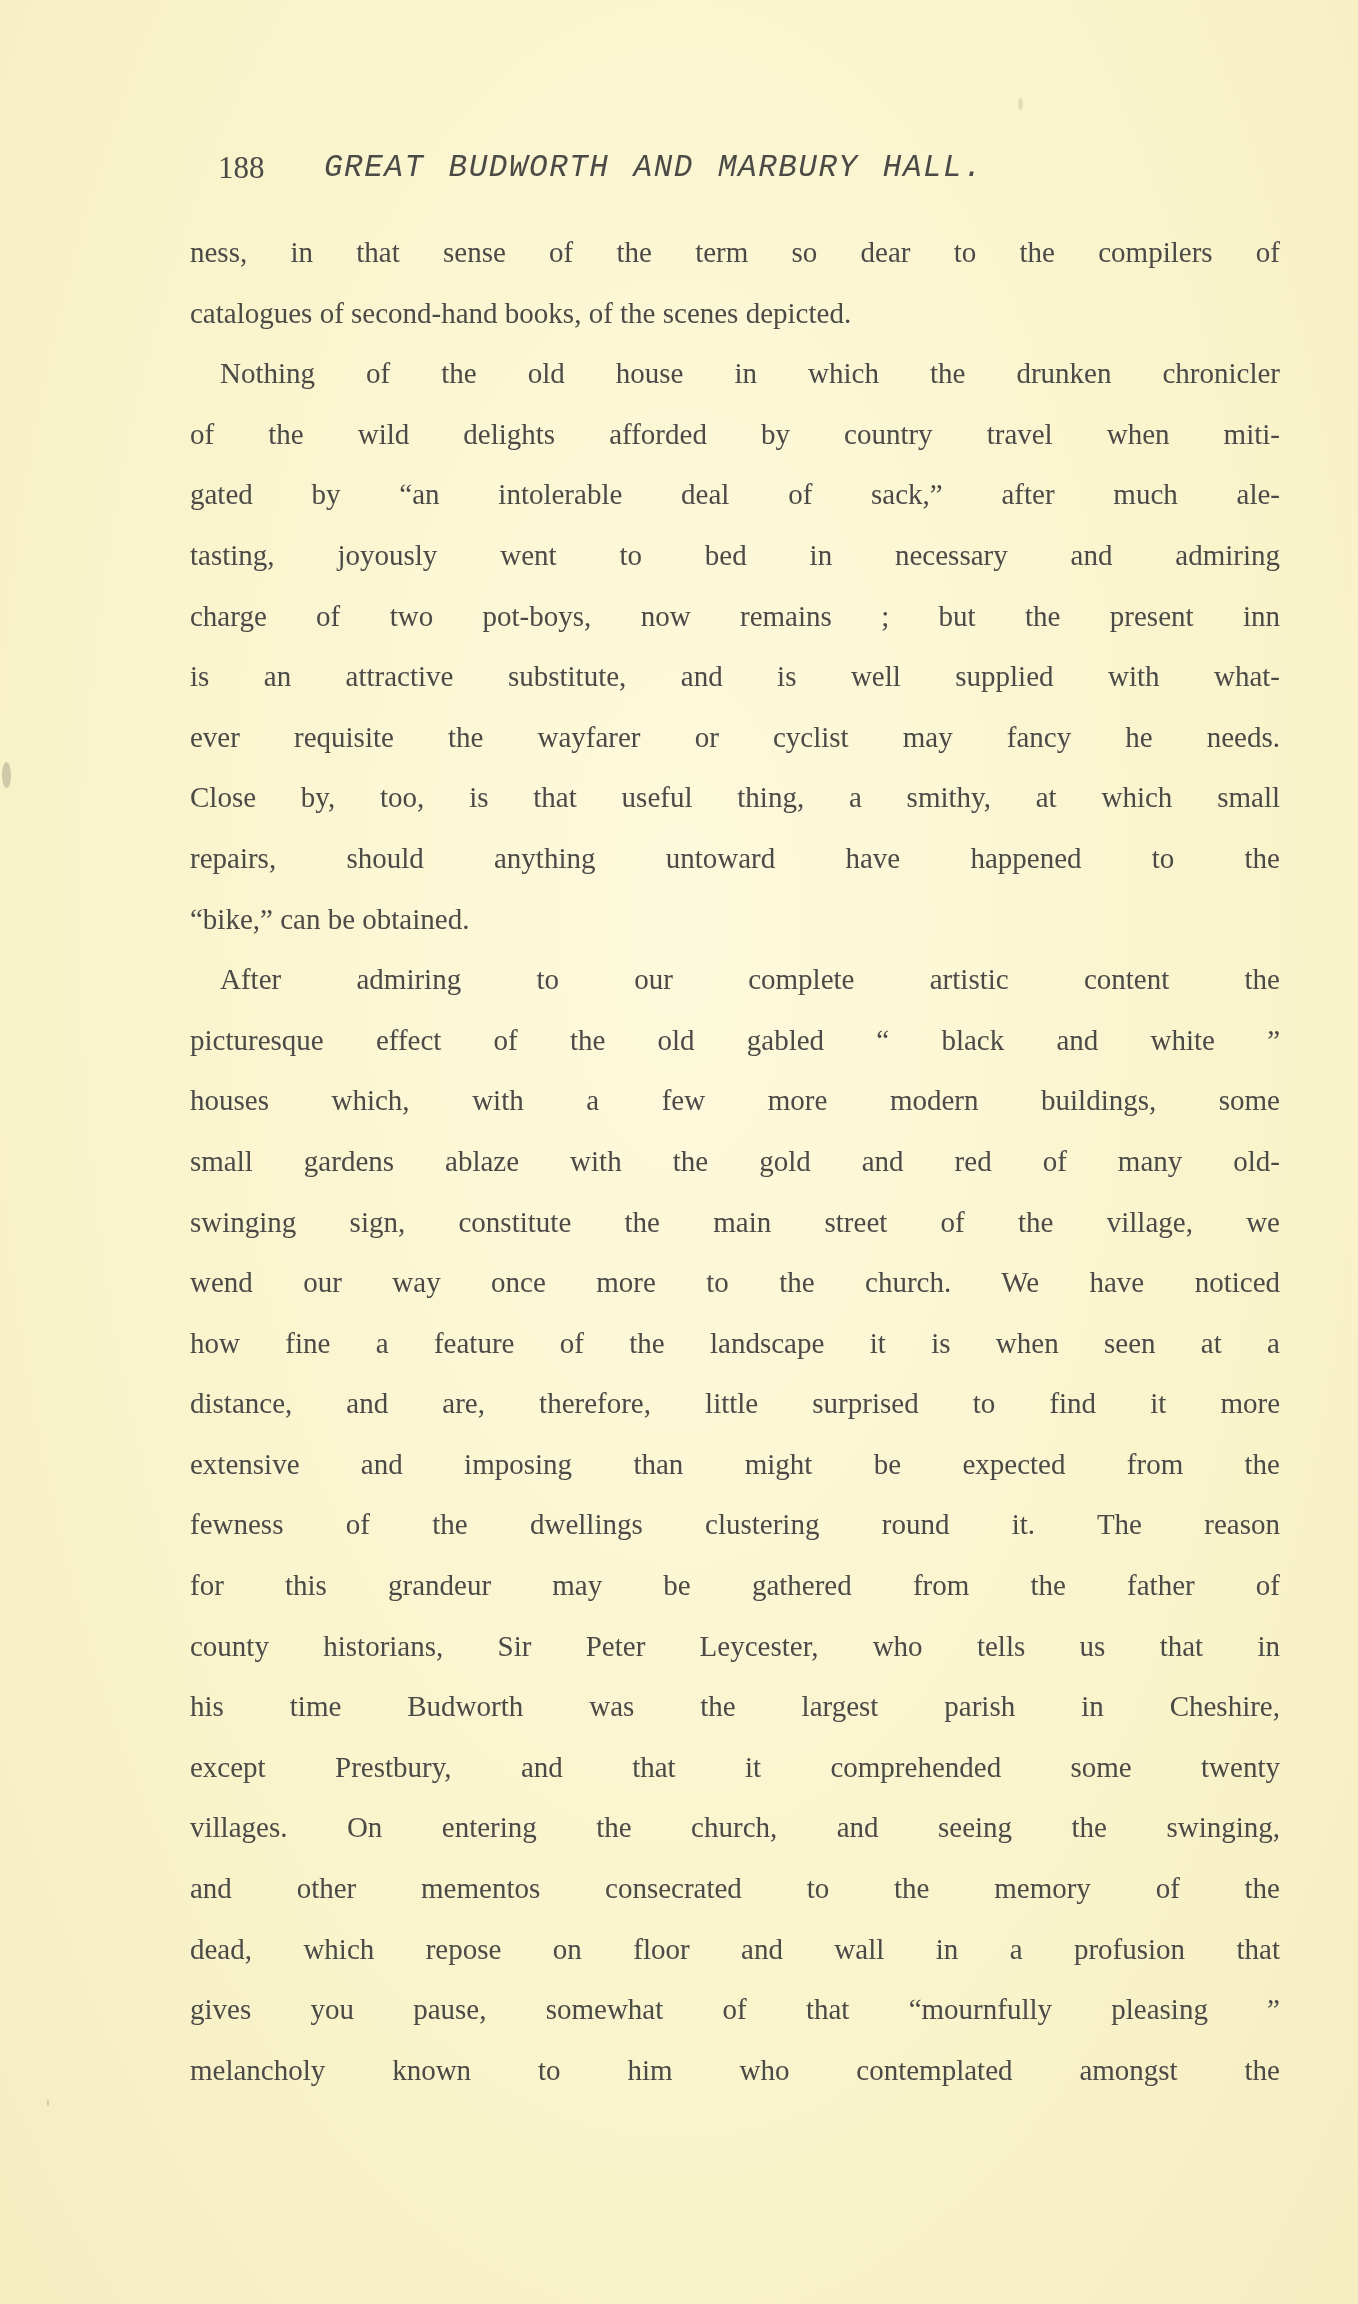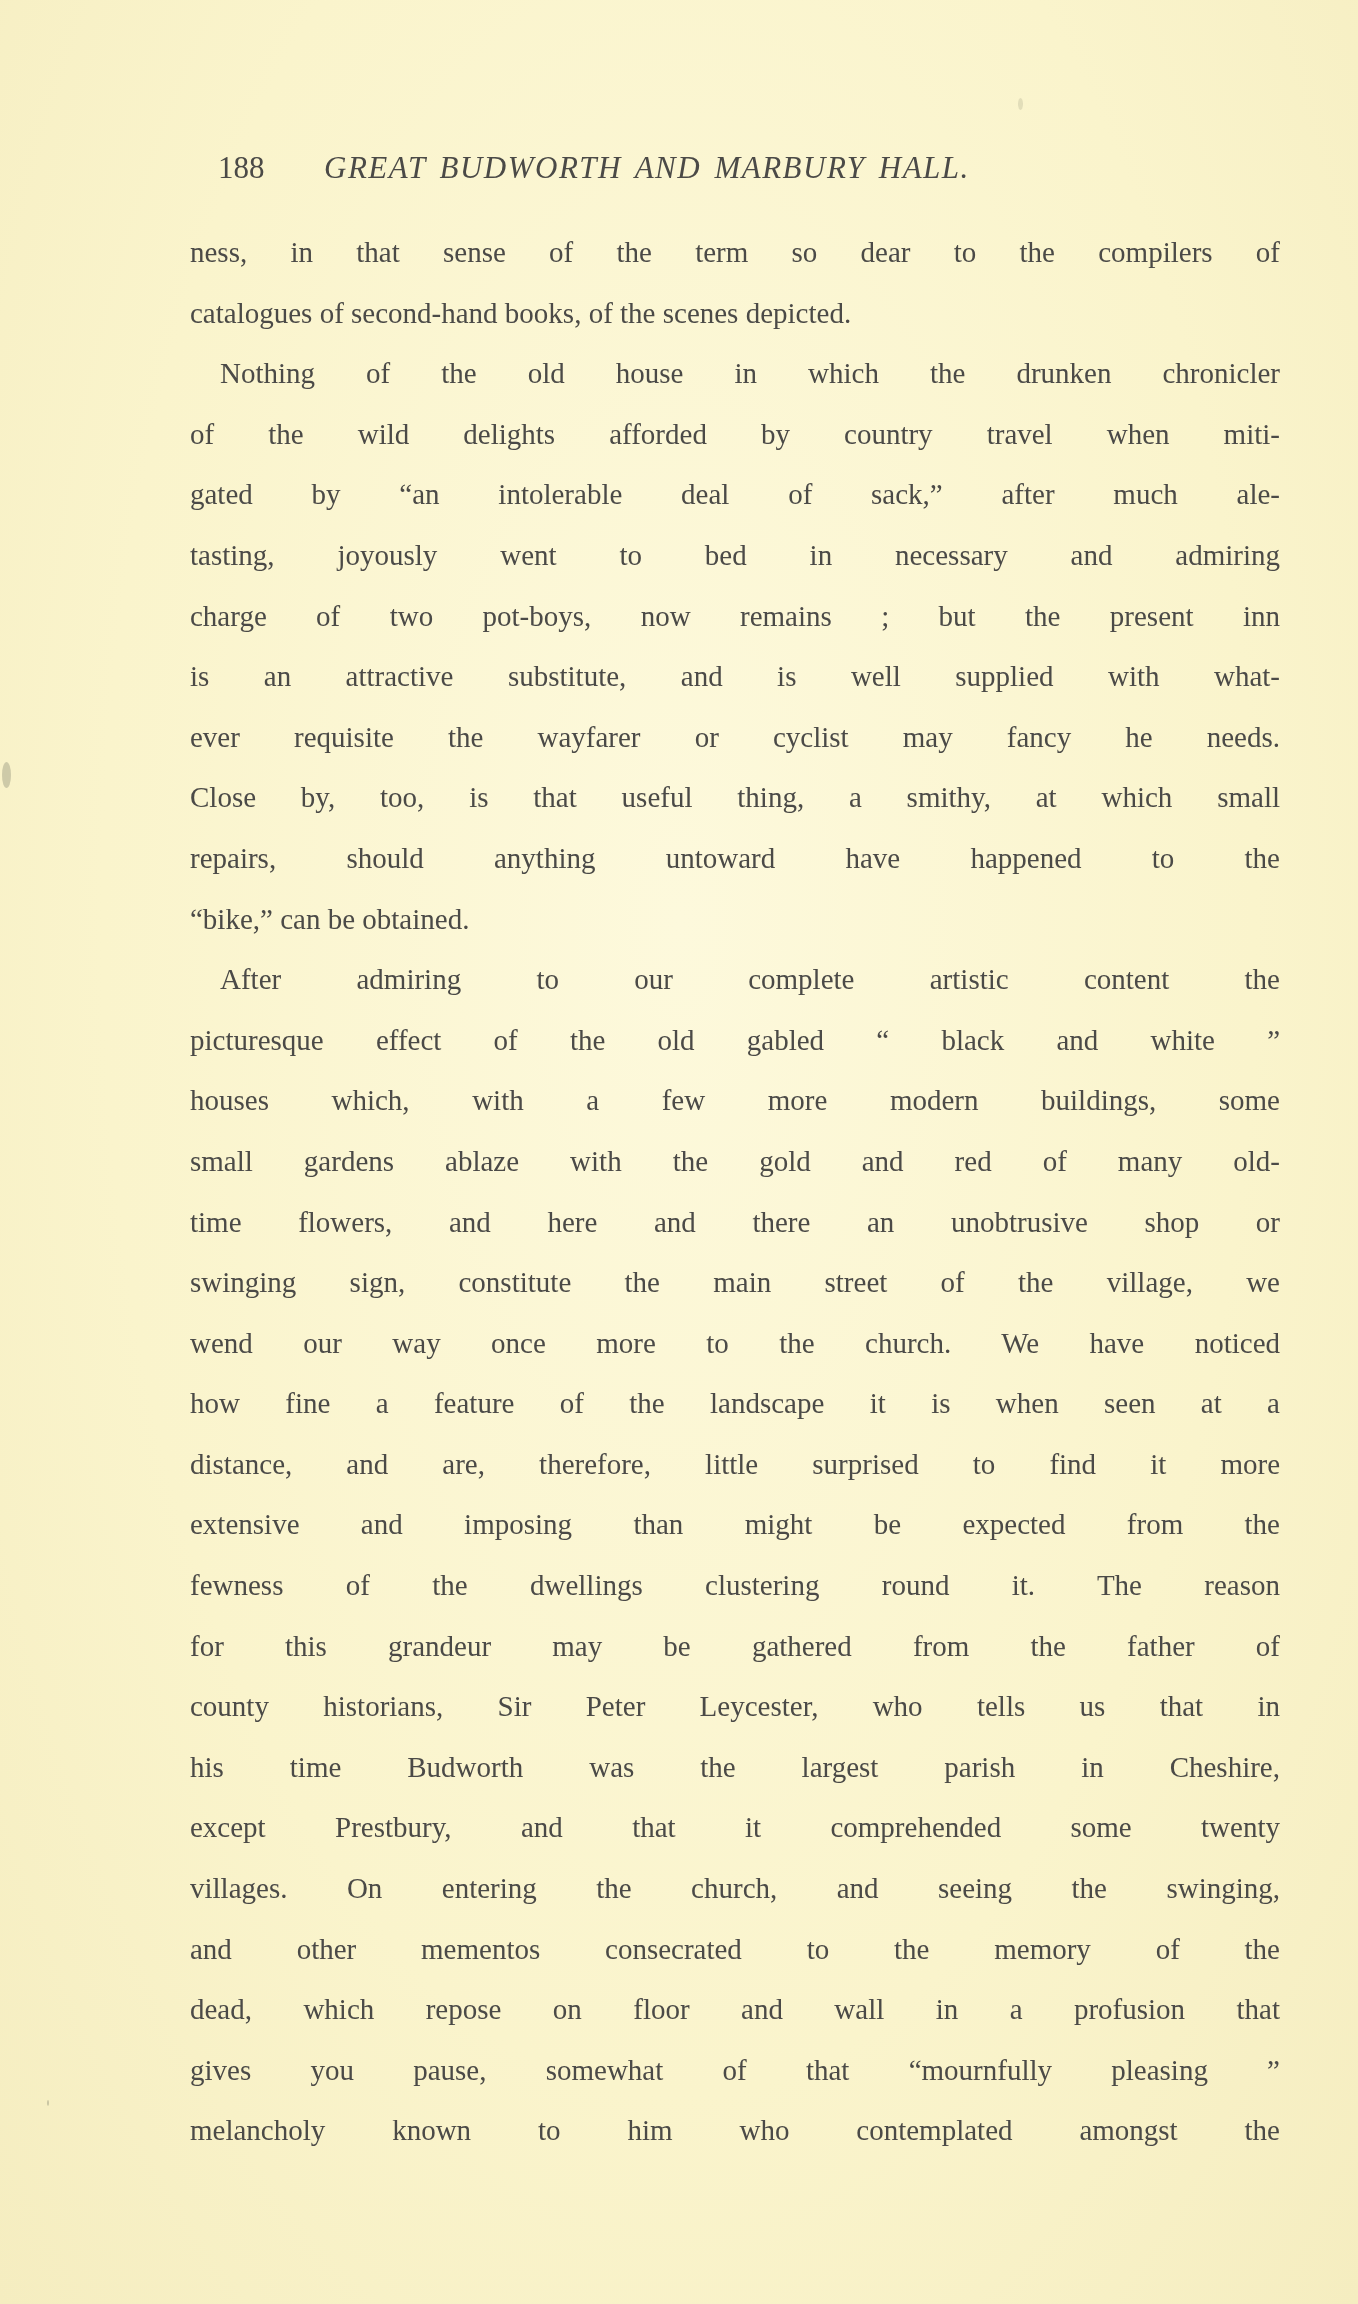--- a/index.html
+++ b/index.html
@@ -39,20 +39,21 @@
     letter-spacing: 0px;
     margin-left: 28px;
   }
   .head-title {
     position: absolute;
     left: 134px;
     top: 0;
     font-style: italic;
     letter-spacing: 1.5px;
     word-spacing: 4px;
+    font-family: Liberation Mono, monospace;
   }
   .body-text {
     position: absolute;
     top: 222px;
     left: 0;
     width: 1090px;
   }
   .line {
     display: block;
     height: 60.6px;
@@ -95,21 +96,20 @@
       <span class="line">charge of two pot-boys, now remains ; but the present inn</span>
       <span class="line">is an attractive substitute, and is well supplied with what-</span>
       <span class="line">ever requisite the wayfarer or cyclist may fancy he needs.</span>
       <span class="line">Close by, too, is that useful thing, a smithy, at which small</span>
       <span class="line">repairs, should anything untoward have happened to the</span>
       <span class="line last">“bike,” can be obtained.</span>
       <span class="line indent">After admiring to our complete artistic content the</span>
       <span class="line">picturesque effect of the old gabled “ black and white ”</span>
       <span class="line">houses which, with a few more modern buildings, some</span>
       <span class="line">small gardens ablaze with the gold and red of many old-</span>
-      <span class="line">time flowers, and here and there an unobtrusive shop or</span>
       <span class="line">swinging sign, constitute the main street of the village, we</span>
       <span class="line">wend our way once more to the church.  We have noticed</span>
       <span class="line">how fine a feature of the landscape it is when seen at a</span>
       <span class="line">distance, and are, therefore, little surprised to find it more</span>
       <span class="line">extensive and imposing than might be expected from the</span>
       <span class="line">fewness of the dwellings clustering round it.  The reason</span>
       <span class="line">for this grandeur may be gathered from the father of</span>
       <span class="line">county historians, Sir Peter Leycester, who tells us that in</span>
       <span class="line">his time Budworth was the largest parish in Cheshire,</span>
       <span class="line">except Prestbury, and that it comprehended some twenty</span>

